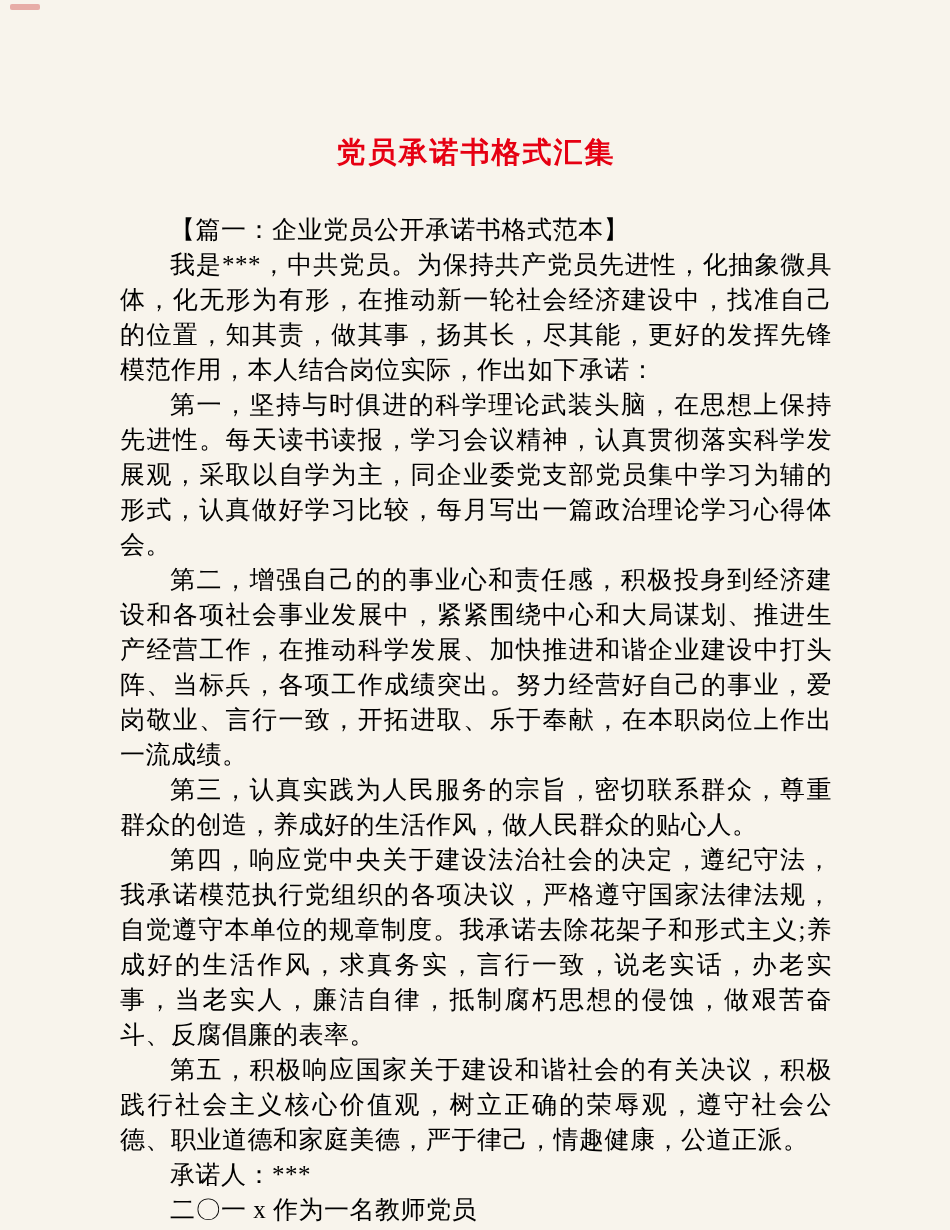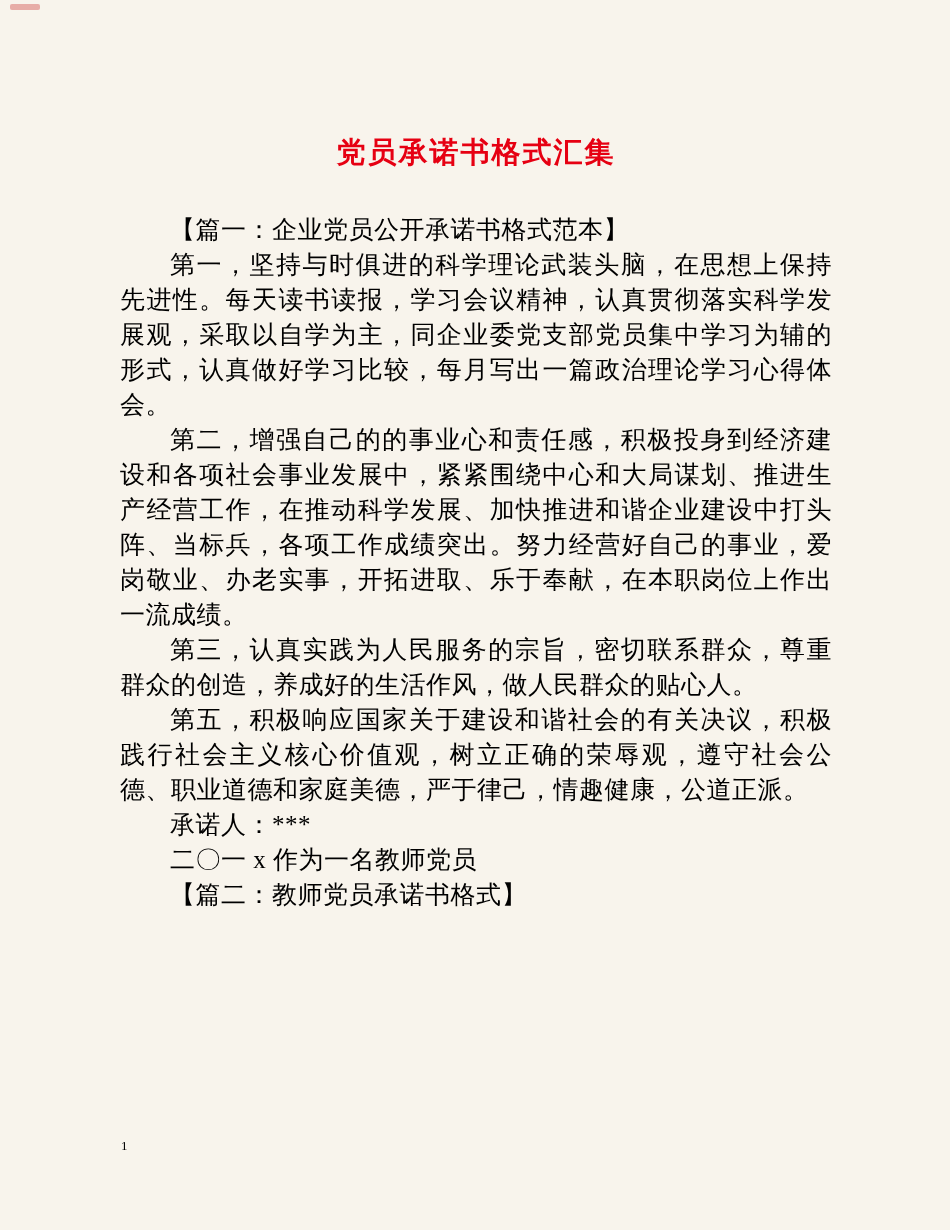--- a/index.html
+++ b/index.html
@@ -52,23 +52,25 @@
 </head>
 <body>
 
 <div class="page">
   <div class="corner-mark"></div>
 
   <h1 class="doc-title">党员承诺书格式汇集</h1>
 
   <div class="content">
     <p>【篇一：企业党员公开承诺书格式范本】</p>
+    <p>我是***，中共党员。为保持共产党员先进性，化抽象微具体，化无形为有形，在推动新一轮社会经济建设中，找准自己的位置，知其责，做其事，扬其长，尽其能，更好的发挥先锋模范作用，本人结合岗位实际，作出如下承诺：</p>
     <p>第一，坚持与时俱进的科学理论武装头脑，在思想上保持先进性。每天读书读报，学习会议精神，认真贯彻落实科学发展观，采取以自学为主，同企业委党支部党员集中学习为辅的形式，认真做好学习比较，每月写出一篇政治理论学习心得体会。</p>
-    <p>第二，增强自己的的事业心和责任感，积极投身到经济建设和各项社会事业发展中，紧紧围绕中心和大局谋划、推进生产经营工作，在推动科学发展、加快推进和谐企业建设中打头阵、当标兵，各项工作成绩突出。努力经营好自己的事业，爱岗敬业、办老实事，开拓进取、乐于奉献，在本职岗位上作出一流成绩。</p>
+    <p>第二，增强自己的的事业心和责任感，积极投身到经济建设和各项社会事业发展中，紧紧围绕中心和大局谋划、推进生产经营工作，在推动科学发展、加快推进和谐企业建设中打头阵、当标兵，各项工作成绩突出。努力经营好自己的事业，爱岗敬业、言行一致，开拓进取、乐于奉献，在本职岗位上作出一流成绩。</p>
     <p>第三，认真实践为人民服务的宗旨，密切联系群众，尊重群众的创造，养成好的生活作风，做人民群众的贴心人。</p>
+    <p>第四，响应党中央关于建设法治社会的决定，遵纪守法，我承诺模范执行党组织的各项决议，严格遵守国家法律法规，自觉遵守本单位的规章制度。我承诺去除花架子和形式主义;养成好的生活作风，求真务实，言行一致，说老实话，办老实事，当老实人，廉洁自律，抵制腐朽思想的侵蚀，做艰苦奋斗、反腐倡廉的表率。</p>
     <p>第五，积极响应国家关于建设和谐社会的有关决议，积极践行社会主义核心价值观，树立正确的荣辱观，遵守社会公德、职业道德和家庭美德，严于律己，情趣健康，公道正派。</p>
     <p>承诺人：***</p>
     <p>二〇一 x 作为一名教师党员</p>
     <p>【篇二：教师党员承诺书格式】</p>
   </div>
 
   <div class="page-number">1</div>
 </div>
 
 </body></html>

